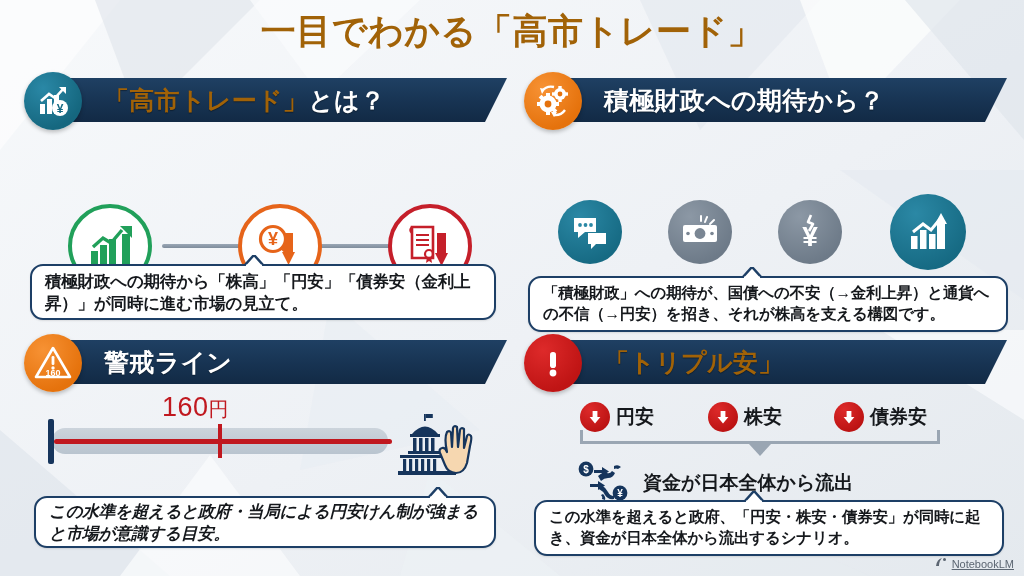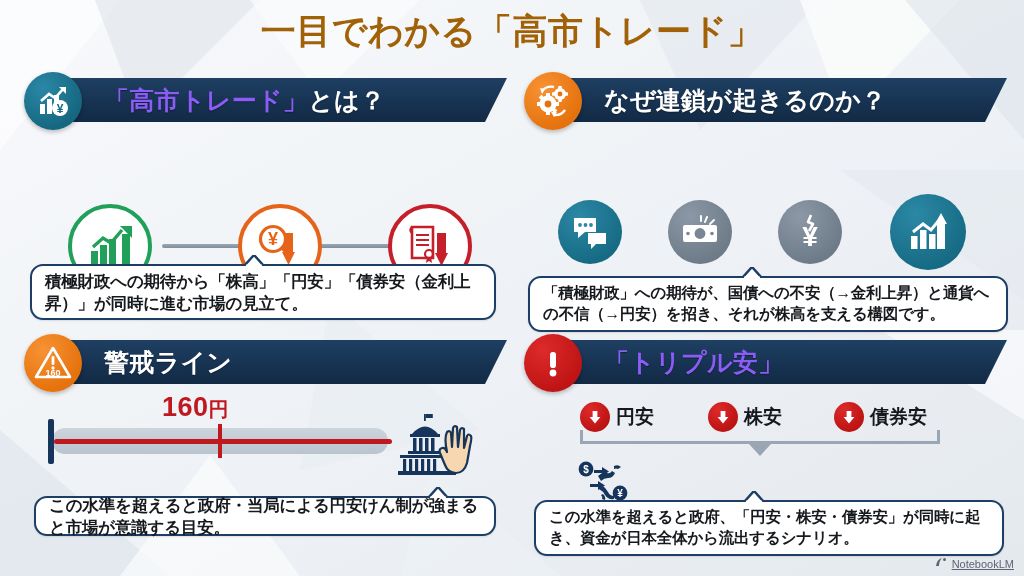--- a/index.html
+++ b/index.html
@@ -47,21 +47,21 @@
     clip-path: polygon(0 0, 100% 0, calc(100% - 22px) 100%, 0 100%);
     box-shadow: 0 2px 3px rgba(0,0,0,.18);
   }
   .banner-text {
     position: absolute; left: 82px; top: 6px; height: 44px;
     display: flex; align-items: center;
     font-size: 25px; font-weight: 700; letter-spacing: .3px;
     color: #ffffff; white-space: nowrap;
     text-shadow: 0 1px 1px rgba(0,0,0,.35);
   }
-  .banner-text .hl { color: #8b5cf6; }
+  .banner-text .hl { color: #a16207; }
 
   .banner-icon {
     position: absolute; left: 2px; top: 0;
     width: 58px; height: 58px; border-radius: 50%;
     display: flex; align-items: center; justify-content: center;
     box-shadow: 0 2px 4px rgba(0,0,0,.25);
   }
   .bi-teal   { background: radial-gradient(circle at 33% 28%, #2a88a6, #15677f 72%); }
   .bi-orange { background: radial-gradient(circle at 33% 28%, #f79234, #e5720c 72%); }
   .bi-red    { background: radial-gradient(circle at 33% 28%, #de2a2a, #bf1414 72%); }
@@ -133,21 +133,21 @@
   .gauge-endcap {
     position: absolute; left: 26px; top: 25px;
     width: 6px; height: 45px; background: #16355c; border-radius: 2px;
   }
   .gauge-tick {
     position: absolute; left: 196px; top: 30px;
     width: 4px; height: 34px; background: #c0181f;
   }
   .gauge-label {
     position: absolute; left: 140px; top: -2px;
-    font-size: 27px; font-weight: 700; color: #c0181f;
+    font-size: 27px; font-weight: 400; color: #c0181f;
     letter-spacing: .5px; white-space: nowrap;
   }
   .gauge-label .yen { font-size: 20px; }
 
   
   .chip-row { position: relative; height: 40px; }
   .chip { position: absolute; display: flex; align-items: center; gap: 6px; }
   .chip-circle {
     width: 30px; height: 30px; border-radius: 50%;
     background: radial-gradient(circle at 34% 26%, #dd2a2a, #bb1212 76%);
@@ -315,21 +315,21 @@
           </g>
           <circle cx="25" cy="11" r="2.4" fill="#e5720c"></circle>
           <path d="M7 8 a12 12 0 0 1 12 -4" stroke="#fff" stroke-width="2.4" fill="none"></path>
           <path d="M5 5 L10 6 L7 11 Z" fill="#fff"></path>
           <path d="M30 27 a12 12 0 0 1 -11 5" stroke="#fff" stroke-width="2.4" fill="none"></path>
           <path d="M22 29 L19 34 L16 29 Z" fill="#fff"></path>
         </svg>
       </div>
       <div class="banner-text">
         <span class="hl"></span>
-          <span>なぜ連鎖が起きるのか？</span>
+          <span>積極財政への期待から？</span>
       </div>
     </div>
 
     <div class="icon-row" style="height:120px;">
 
       <div class="solid teal" style="left:36px; top:68px; width:64px; height:64px;">
         <svg width="38" height="38" viewBox="0 0 38 38">
           <path d="M3 5 h22 v14 h-11 l-7 6 v-6 h-4 z" fill="#fff"></path>
           <circle cx="9" cy="12" r="1.9" fill="#2b88a5"></circle>
             <circle cx="14.5" cy="12" r="1.9" fill="#2b88a5"></circle>
@@ -437,21 +437,21 @@
             <rect x="41" y="47" width="3.2" height="12"></rect>
             <rect x="6" y="59" width="58" height="4"></rect>
           </g>
           <g>
             <path d="M55 40 q-3 -14 0 -20 q3 -2 4 1 l1 14 l1 -19 q1 -3 4 -1 l1 20 l2 -17 q1 -3 4 -1 l0 19 l3 -12 q1.5 -3 4 0 q1 2 -1 10 l-3 17 q-3 10 -11 10 q-8 0 -11 -8 l-5 -12 q-1.5 -4 2 -5 q3 -1 5 4 z" fill="#f6d7b0" stroke="#16355c" stroke-width="2.2" stroke-linejoin="round"></path>
           </g>
         </svg>
       </div>
     </div>
 
-    <div class="balloon" style="left:12px; top:162px; width:462px; height:40px;">
+    <div class="balloon" style="left:12px; top:162px; width:462px; height:52px;font-style:italic;">
       <svg class="notch" style="left:392px;" viewBox="0 0 20 11">
         <path d="M0 11 L10 0 L20 11" fill="#fff" stroke="#1d3f66" stroke-width="2.5" stroke-linejoin="round"></path>
         <rect x="2" y="9.6" width="16" height="3" fill="#fff"></rect>
       </svg>
       <p>この水準を超えると政府・当局による円安けん制が強まると市場が意識する目安。</p>
     </div>
   </div>
 
   <div class="panel br">
 
@@ -513,20 +513,21 @@
             <path d="M38 6 q4 -2 7 1 l-3 2 q-2 -1 -4 0 z"></path>
             <path d="M24 24 q5 3 8 8 q2 4 6 4 l0 3 q-6 1 -9 -4 q-2 -4 -6 -6 z"></path>
             <path d="M27 34 q3 3 2 6 l-3 -1 q1 -2 -1 -4 z"></path>
             <path d="M18 10 h9 v3 h-9 z"></path>
               <path d="M26 7 l7 4.5 l-7 4.5 z"></path>
             <path d="M14 24 h9 v3 h-9 z"></path>
               <path d="M22 21 l7 4.5 l-7 4.5 z"></path>
           </g>
         </svg>
       </span>
+      <span class="outflow-text">資金が日本全体から流出</span>
     </div>
 
     <div class="balloon" style="left:12px; top:166px; width:470px; height:56px;">
       <svg class="notch" style="left:208px;" viewBox="0 0 20 11">
         <path d="M0 11 L10 0 L20 11" fill="#fff" stroke="#1d3f66" stroke-width="2.5" stroke-linejoin="round"></path>
         <rect x="2" y="9.6" width="16" height="3" fill="#fff"></rect>
       </svg>
       <p style="font-size:15.5px;">この水準を超えると政府、「円安・株安・債券安」が同時に起き、資金が日本全体から流出するシナリオ。</p>
     </div>
   </div>

